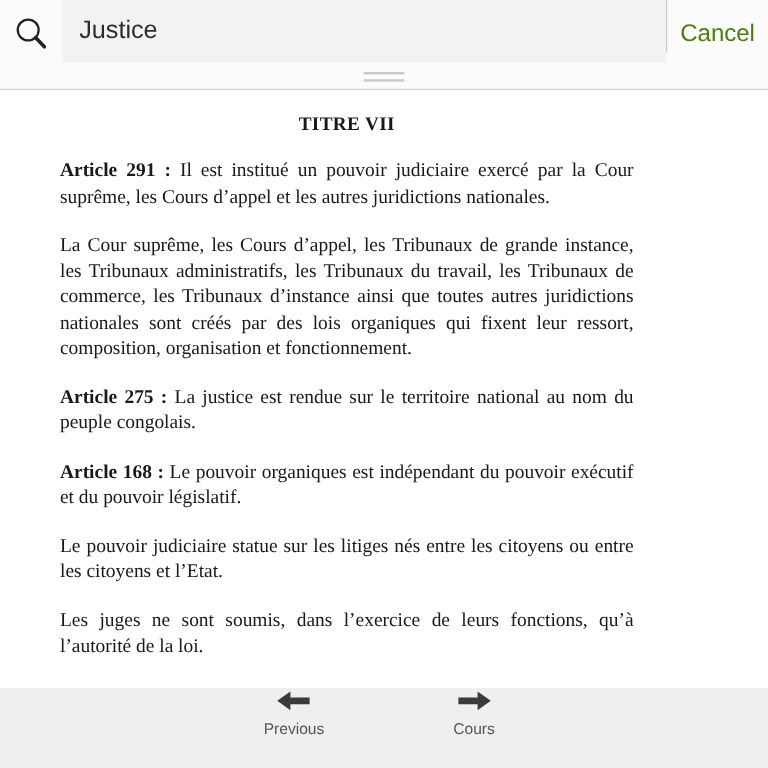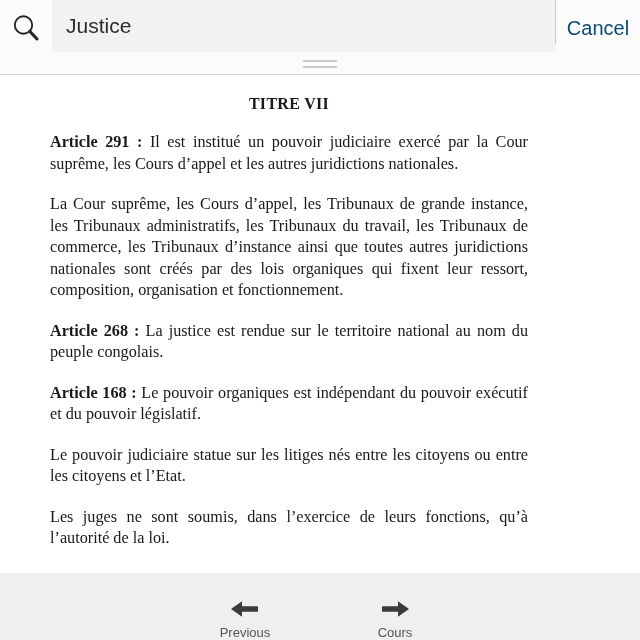--- a/index.html
+++ b/index.html
@@ -77,21 +77,21 @@
     margin: 0 0 0 0;
   }
 
   .cancel-button {
     flex: 0 0 84px;
     height: 56px;
     display: flex;
     align-items: center;
     justify-content: center;
     font-size: 20px;
-    color: #0c4a6e;
+    color: #4d7c0f;
     background: transparent;
     border: 0;
     font-family: "Liberation Sans", sans-serif;
     cursor: pointer;
   }
 
   .drag-handle {
     position: absolute;
     left: 50%;
     transform: translateX(-50%);
@@ -149,21 +149,21 @@
     hyphens: none;
   }
   .doc-p .art-num { font-weight: bold; }
 
   
   .bottom-nav {
     flex: 0 0 67px;
     height: 67px;
     background: #efefef;
     display: flex;
-    align-items: flex-end;
+    align-items: flex-start;
     justify-content: center;
     gap: 46px;
   }
 
   .nav-btn {
     width: 104px;
     display: flex;
     flex-direction: column;
     align-items: center;
     justify-content: center;
@@ -211,21 +211,21 @@
   </div>
 
   <div class="doc-scroll">
     <div class="doc-page">
 
       <div class="doc-title">TITRE VII</div>
 
       <div id="paragraphs">
           <div class="doc-p"><span class="art-num">Article 291 :</span><span> Il est institué un pouvoir judiciaire exercé par la Cour suprême, les Cours d’appel et les autres juridictions nationales.</span></div>
           <div class="doc-p"><span>La Cour suprême, les Cours d’appel, les Tribunaux de grande instance, les Tribunaux administratifs, les Tribunaux du travail, les Tribunaux de commerce, les Tribunaux d’instance ainsi que toutes autres juridictions nationales sont créés par des lois organiques qui fixent leur ressort, composition, organisation et fonctionnement.</span></div>
-          <div class="doc-p"><span class="art-num">Article 268 :</span><span> La justice est rendue sur le territoire national au nom du peuple congolais.</span></div>
+          <div class="doc-p"><span class="art-num">Article 275 :</span><span> La justice est rendue sur le territoire national au nom du peuple congolais.</span></div>
           <div class="doc-p"><span class="art-num">Article 168 :</span><span> Le pouvoir organiques est indépendant du pouvoir exécutif et du pouvoir législatif.</span></div>
           <div class="doc-p"><span>Le pouvoir judiciaire statue sur les litiges nés entre les citoyens ou entre les citoyens et l’Etat.</span></div>
           <div class="doc-p"><span>Les juges ne sont soumis, dans l’exercice de leurs fonctions, qu’à l’autorité de la loi.</span></div>
         </div>
 
     </div>
   </div>
 
   <div class="bottom-nav">
 

